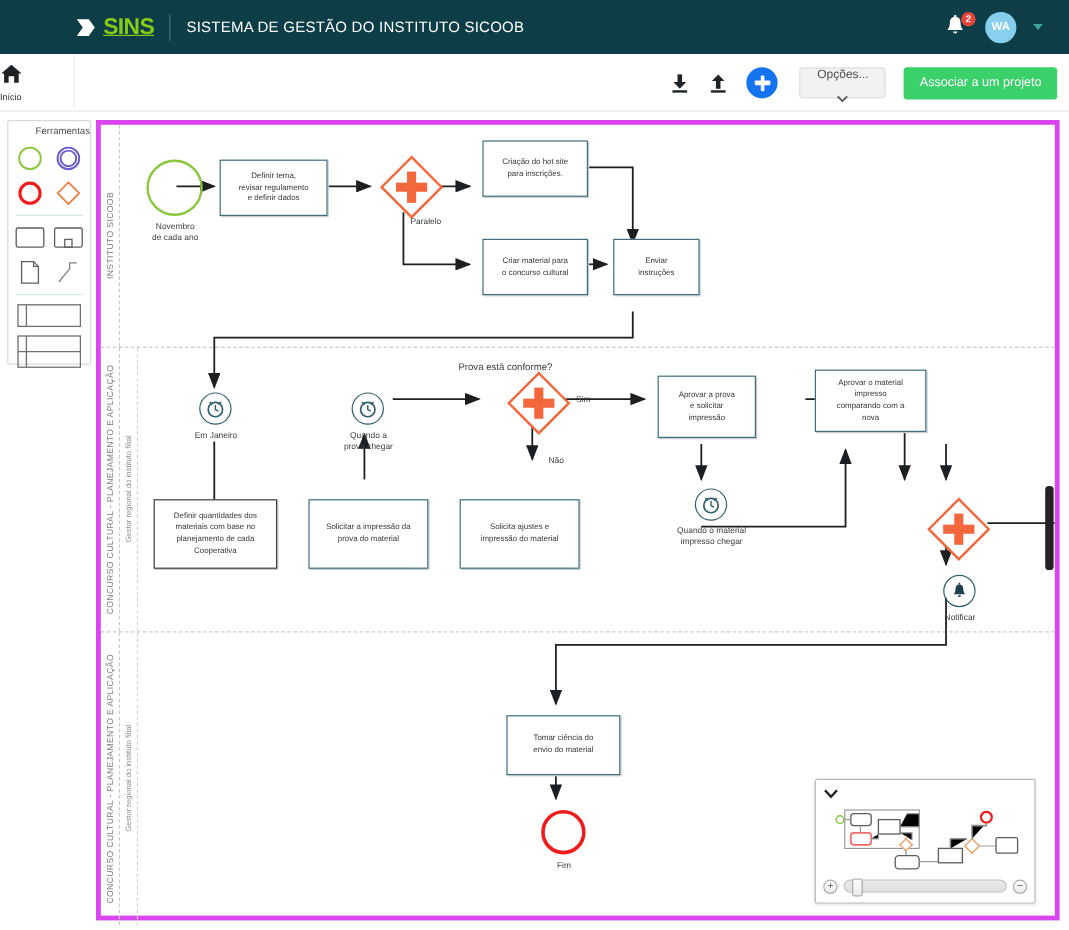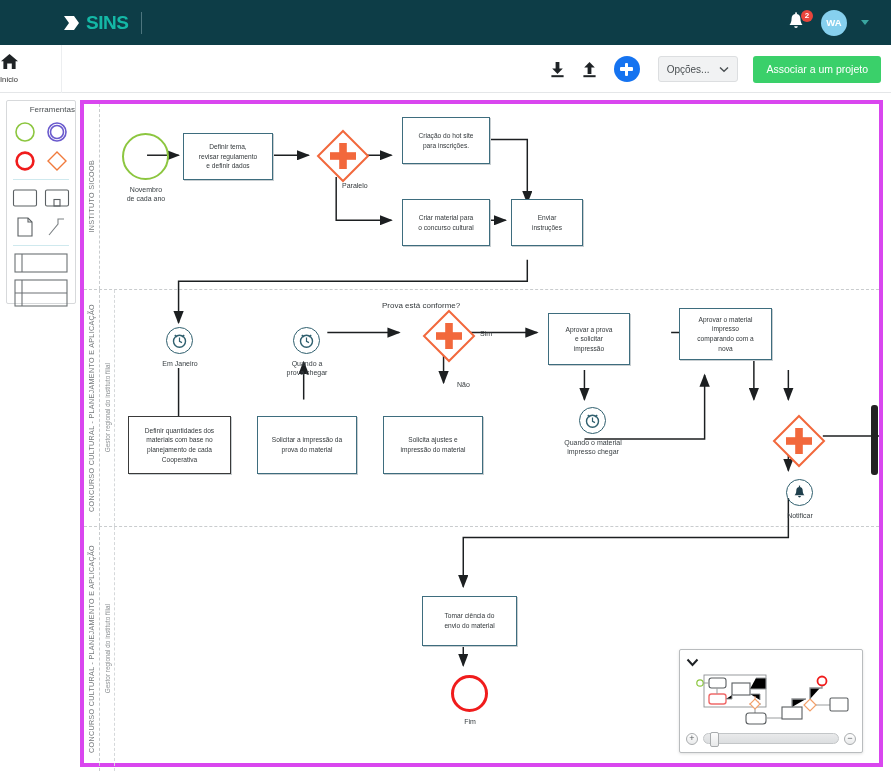--- a/index.html
+++ b/index.html
@@ -15,22 +15,23 @@
     height: 45px; background: #0d3d47;
     display: flex; align-items: center;
     position: relative;
   }
   .brand-wrap { display: flex; align-items: center; margin-left: 62px; }
   .logo-mark {
     width: 20px; height: 20px; margin-right: 4px;
     display: flex; align-items: center; justify-content: center;
   }
   .logo-text {
-    color: #14b8a6; font-size: 19px; font-weight: bold;
+    color: #84cc16; font-size: 19px; font-weight: bold;
     letter-spacing: -0.5px;
+    text-decoration: underline;
   }
   .brand-div {
     width: 1px; height: 22px; background: #4d757e;
     margin: 0 13px;
   }
   .brand-sub {
     color: #ffffff; font-size: 12.5px; letter-spacing: 0.2px;
   }
   .topbar-right {
     position: absolute; right: 22px; top: 0; height: 45px;
@@ -99,21 +100,21 @@
     background: #fff; border-radius: 1px;
   }
   .plus-btn::after {
     content: ""; position: absolute; width: 3.2px; height: 13px;
     background: #fff; border-radius: 1px;
   }
   .select-box {
     background: #f1f2f3; border: 1px solid #dcdee0; border-radius: 3px;
     height: 26px; min-width: 72px; display: flex; align-items: center;
     padding: 0 8px; font-size: 10px;
-    color: #4a4f52; cursor: pointer; margin-left: 6px; gap: 10px;
+    color: #4a4f52; cursor: pointer; margin-left: 6px; gap: 10px; flex-direction: column;
   }
   .assoc-btn {
     background: #3ad06a; color: #fff; font-size: 10.5px;
     height: 27px; border-radius: 3px; display: flex; align-items: center;
     padding: 0 13px; cursor: pointer; margin-left: 3px;
   }
 
   
   .workspace {
     position: absolute; top: 94px; left: 0;
@@ -233,20 +234,21 @@
 
 <div class="topbar">
   <div class="brand-wrap">
     <span class="logo-mark">
       <svg width="20" height="18" viewBox="0 0 20 18">
         <path d="M2 2 L12 2 L17 9 L12 16 L2 16 L7 9 Z" fill="#ffffff"></path>
       </svg>
     </span>
     <span class="logo-text">SINS</span>
     <span class="brand-div"></span>
+    <span class="brand-sub">SISTEMA DE GESTÃO DO INSTITUTO SICOOB</span>
   </div>
   <div class="topbar-right">
     <span class="bell-wrap">
       <svg width="18" height="19" viewBox="0 0 18 19">
         <path d="M9 2 C6 2 4.6 4 4.6 6.6 C4.6 10 3.4 12 2.5 13 L15.5 13 C14.6 12 13.4 10 13.4 6.6 C13.4 4 12 2 9 2 Z" fill="#ffffff"></path>
         <rect x="8.2" y="0.4" width="1.7" height="2" fill="#ffffff"></rect>
         <path d="M7.2 14.2 L10.8 14.2 A1.8 1.8 0 0 1 7.2 14.2 Z" fill="#ffffff"></path>
       </svg>
       <span class="badge">2</span>
     </span>

